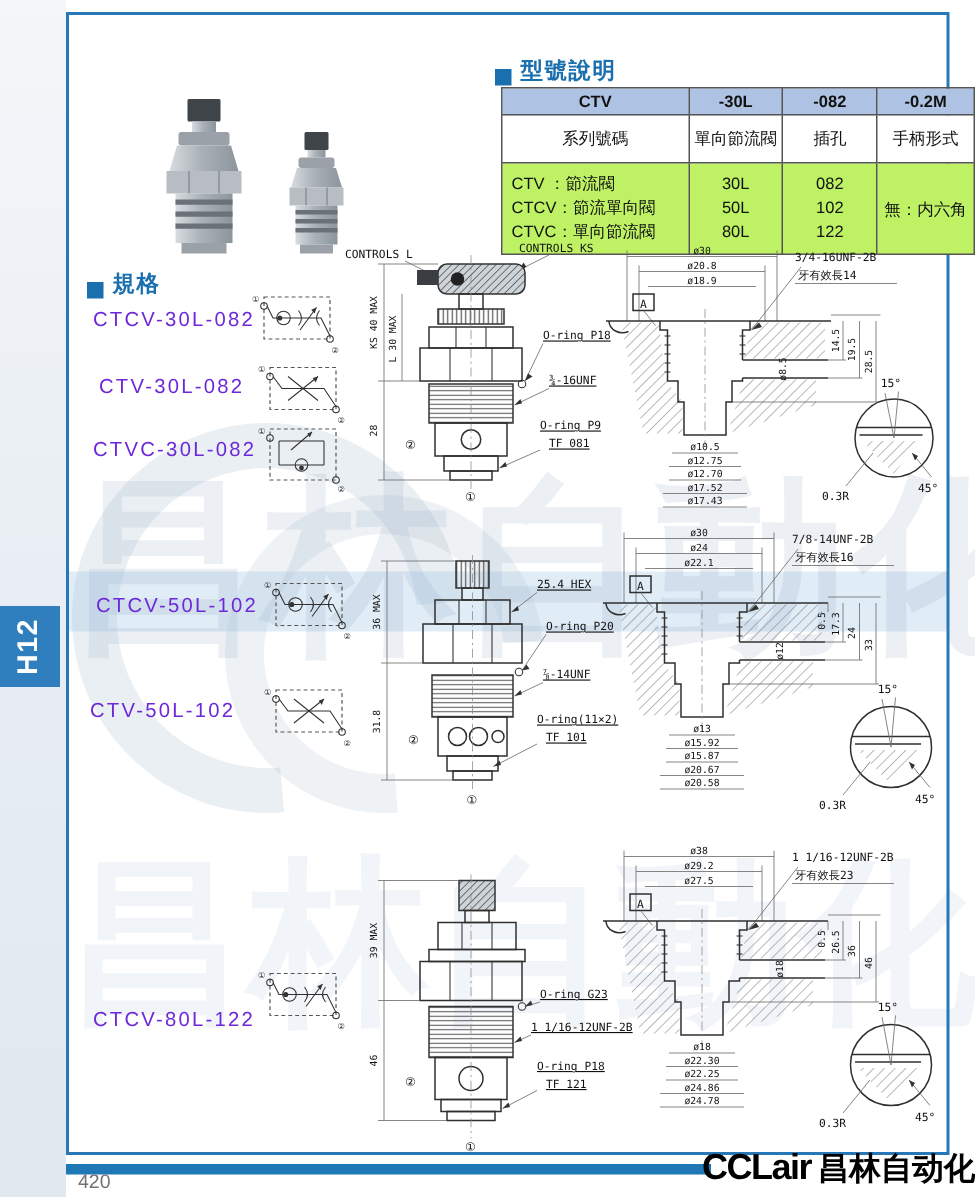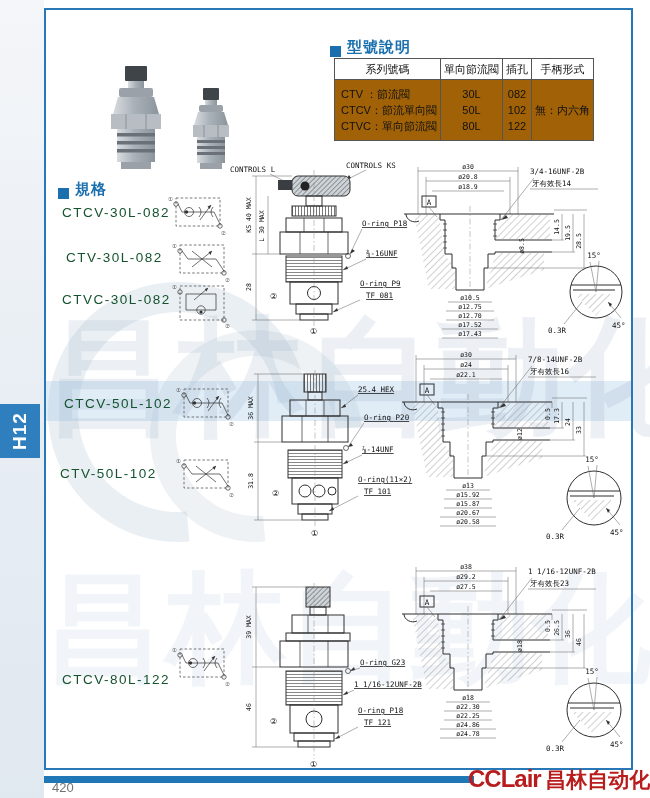--- a/index.html
+++ b/index.html
@@ -22,41 +22,41 @@
   
   .title{position:absolute;left:58px;top:18px;font-size:17px;font-weight:bold;color:#1a6fae;
          letter-spacing:2px;border-bottom:2px solid #1a6fae;padding-bottom:3px;}
   .subtitle{position:absolute;left:58px;top:45px;font-size:16px;font-weight:bold;color:#2b7cb8;letter-spacing:1px;}
   .sec-head{position:absolute;display:flex;align-items:flex-end;gap:6px;color:#1a6fae;font-weight:bold;font-size:15px;letter-spacing:1px;}
   .bullet{width:11px;height:11px;background:#1a6fae;flex:0 0 auto;}
   
   .mtable{position:absolute;left:334px;top:58px;border-collapse:collapse;font-size:11px;color:#111;}
   .mtable td{border:1px solid #555;padding:1px 3px;text-align:center;vertical-align:middle;}
   .mtable .hd{background:#aec3e3;height:18px;font-weight:bold;}
-  .mtable .lb{background:#ffffff;height:21px;}
-  .mtable .bd{background:#a16207;border-radius:27px;}
+  .mtable .lb{background:#ffffff;height:32px;}
+  .mtable .bd{background:#bef264;border-radius:27px;}
   .mtable .c1{width:118px;} .mtable .c2{width:56px;} .mtable .c3{width:56px;} .mtable .c4{width:58px;}
   .mtable .series{text-align:left;padding-left:6px;line-height:16px;}
   .mtable .num{line-height:16px;}
   
-  .model-label{position:absolute;font-size:13.5px;letter-spacing:1.5px;color:#14532d;font-weight:500;}
+  .model-label{position:absolute;font-size:13.5px;letter-spacing:1.5px;color:#6d28d9;font-weight:500;}
   
   svg.abs{position:absolute;overflow:visible;}
   .s{stroke:#2f2f2f;stroke-width:1;fill:none;}
   .sthin{stroke:#2f2f2f;stroke-width:.7;fill:none;}
   .sd{stroke:#6b6b6b;stroke-width:.55;fill:none;}
   .cl{stroke:#888;stroke-width:.5;fill:none;stroke-dasharray:6 2.5 1.5 2.5;}
   .dsh{stroke:#555;stroke-width:.8;fill:none;stroke-dasharray:2.6 2;}
   .t{font-family:"DejaVu Sans Mono",monospace;font-size:6.5px;fill:#111;}
   .t7{font-family:"DejaVu Sans Mono",monospace;font-size:7.5px;fill:#111;}
   .tp{font-family:"DejaVu Sans",sans-serif;font-size:8px;fill:#111;}
   .ti{font-family:"DejaVu Sans",sans-serif;font-size:5.5px;fill:#333;}
   
   .fbar{position:absolute;left:44px;top:776px;width:430px;height:7px;background:#1f77b5;}
-  .brand{position:absolute;left:468px;top:765px;width:175px;text-align:left;color:#b91c1c;font-weight:bold;white-space:nowrap;}
+  .brand{position:absolute;left:468px;top:765px;width:175px;text-align:left;color:#000000;font-weight:bold;white-space:nowrap;}
   .brand .lat{font-size:24px;letter-spacing:-1px;}
   .brand .cjk{font-size:21px;}
   .pageno{position:absolute;left:52px;top:780px;font-size:13px;color:#737373;}
   .h12{position:absolute;left:0;top:404px;width:40px;height:54px;background:#2f7fbe;display:flex;align-items:center;justify-content:center;}
   .h12 span{color:#fff;font-weight:bold;font-size:19px;letter-spacing:1px;transform:rotate(-90deg);}
 </style>
 </head>
 <body>
 
 <div class="page">
@@ -123,20 +123,26 @@
     <rect x="17" y="64" width="28" height="3" fill="#6b7178"></rect>
     <rect x="20" y="75" width="22" height="6" fill="#9aa1a8"></rect>
   </svg>
 
   <div class="sec-head" style="left:330px;top:38px">
     <div class="bullet"></div>
     <span>型號說明</span>
   </div>
   <table class="mtable">
     <tbody>
+        <tr class="hd">
+      <td class="c1">CTV</td>
+      <td class="c2">-30L</td>
+      <td class="c3">-082</td>
+      <td class="c4">-0.2M</td>
+    </tr>
     <tr class="lb">
       <td>系列號碼</td>
       <td>單向節流閥</td>
       <td>插孔</td>
       <td>手柄形式</td>
     </tr>
     <tr class="bd">
       <td class="series" style="height:58px">
         <div>CTV ：節流閥</div>
         <div>CTCV：節流單向閥</div>

